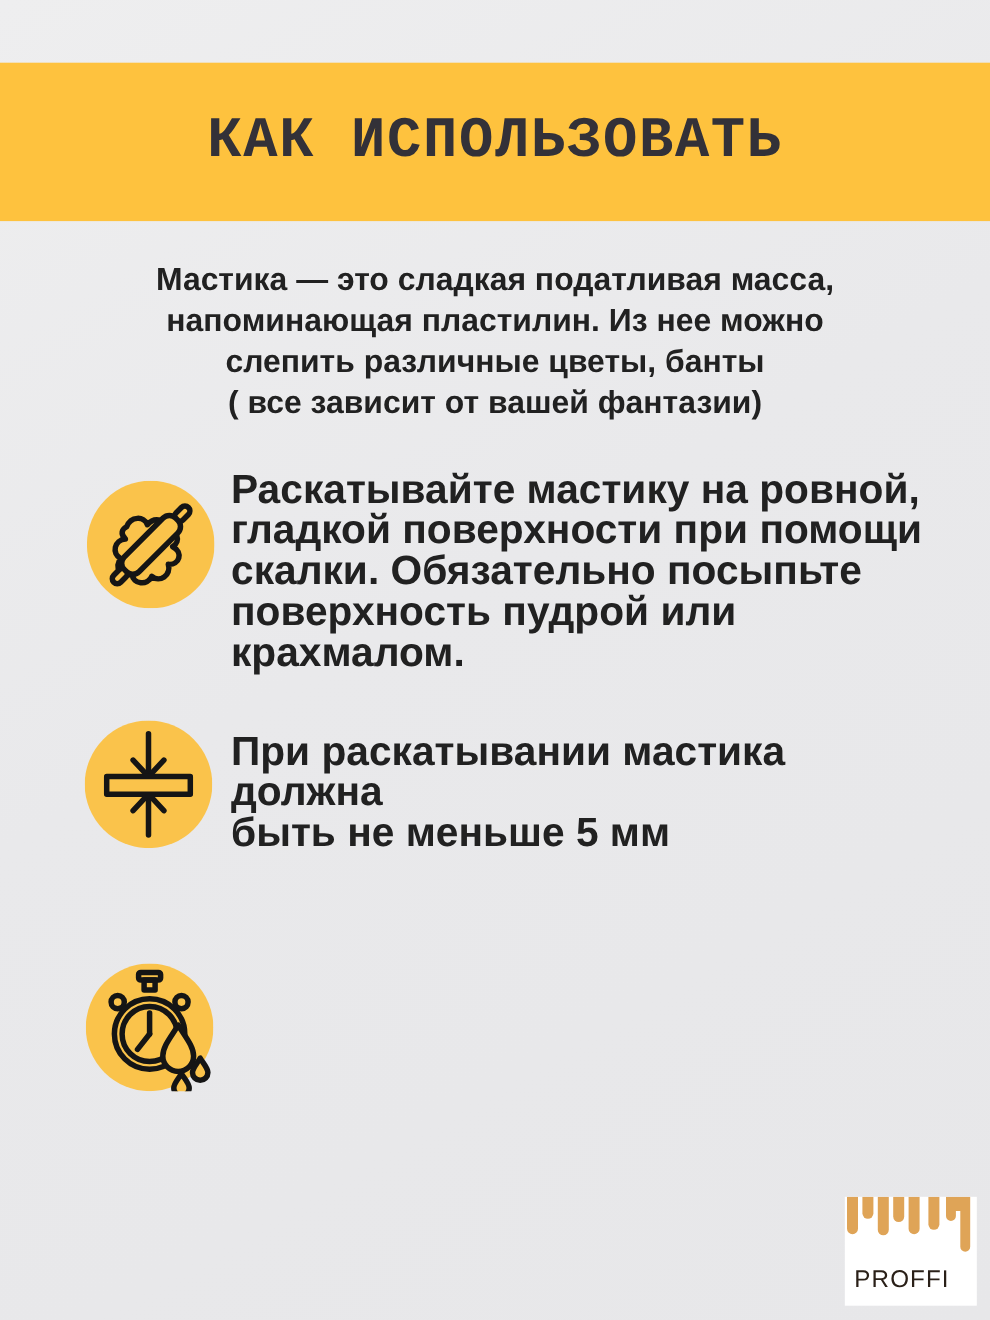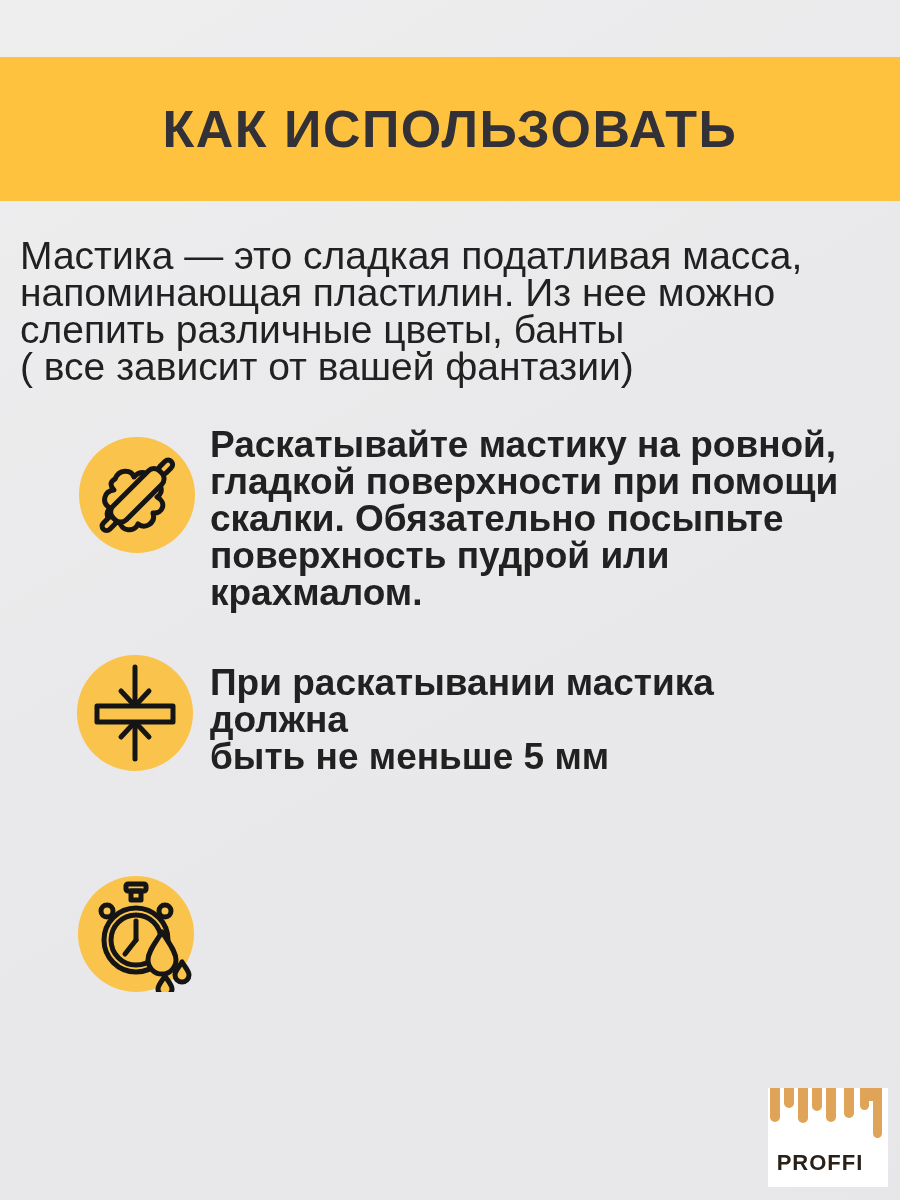--- a/index.html
+++ b/index.html
@@ -6,31 +6,31 @@
   .page{
     position:relative;
     width:900px;height:1200px;
     background:linear-gradient(150deg,#eeeeef 0%,#e9e9eb 45%,#e7e7e9 100%);
     font-family:"Liberation Sans",sans-serif;
     overflow:hidden;
   }
   .header-band{
     position:absolute;left:0;top:57px;width:900px;height:144px;
     background:#fec23e;
-    display:flex;flex-direction:column;align-items:center;justify-content:center;
+    display:flex;flex-direction:column;align-items:center;justify-content:center;font-family:Liberation Mono, monospace;
   }
   .header-band .title-line{
     color:#333138;
     font-size:52px;font-weight:bold;letter-spacing:1.5px;
     line-height:64px;text-align:center;white-space:nowrap;
   }
   .intro{
     position:absolute;left:20px;top:237px;width:860px;
-    text-align:left;color:#212121;
-    font-size:39px;font-weight:normal;line-height:37px;
+    text-align:center;color:#212121;
+    font-size:29px;font-weight:bold;line-height:37px;
     white-space:pre-line;
   }
   .row-text{
     position:absolute;left:210px;width:650px;
     color:#212121;font-size:37px;font-weight:bold;line-height:37px;
     white-space:pre-line;text-align:left;
   }
   .row-text.t1{top:426px;}
   .row-text.t2{top:664px;}
   .row-text.t3{top:830px;}
@@ -39,21 +39,21 @@
   .icon-wrap.i2{left:77px;top:655px;}
   .icon-wrap.i3{left:78px;top:876px;}
   .logo{
     position:absolute;left:768px;top:1088px;width:120px;height:99px;
     background:#ffffff;
   }
   .logo-drips{position:absolute;left:0;top:0;}
   .logo-text{
     position:absolute;left:0;bottom:11px;width:104px;
     text-align:center;color:#2a2018;
-    font-size:22px;font-weight:bold;letter-spacing:1px;
+    font-size:22px;font-weight:normal;letter-spacing:1px;
   }
 </style>
 </head>
 <body>
 
 <div class="page">
 
   <div class="header-band">
     <div class="title-line">КАК ИСПОЛЬЗОВАТЬ</div>
   </div>

